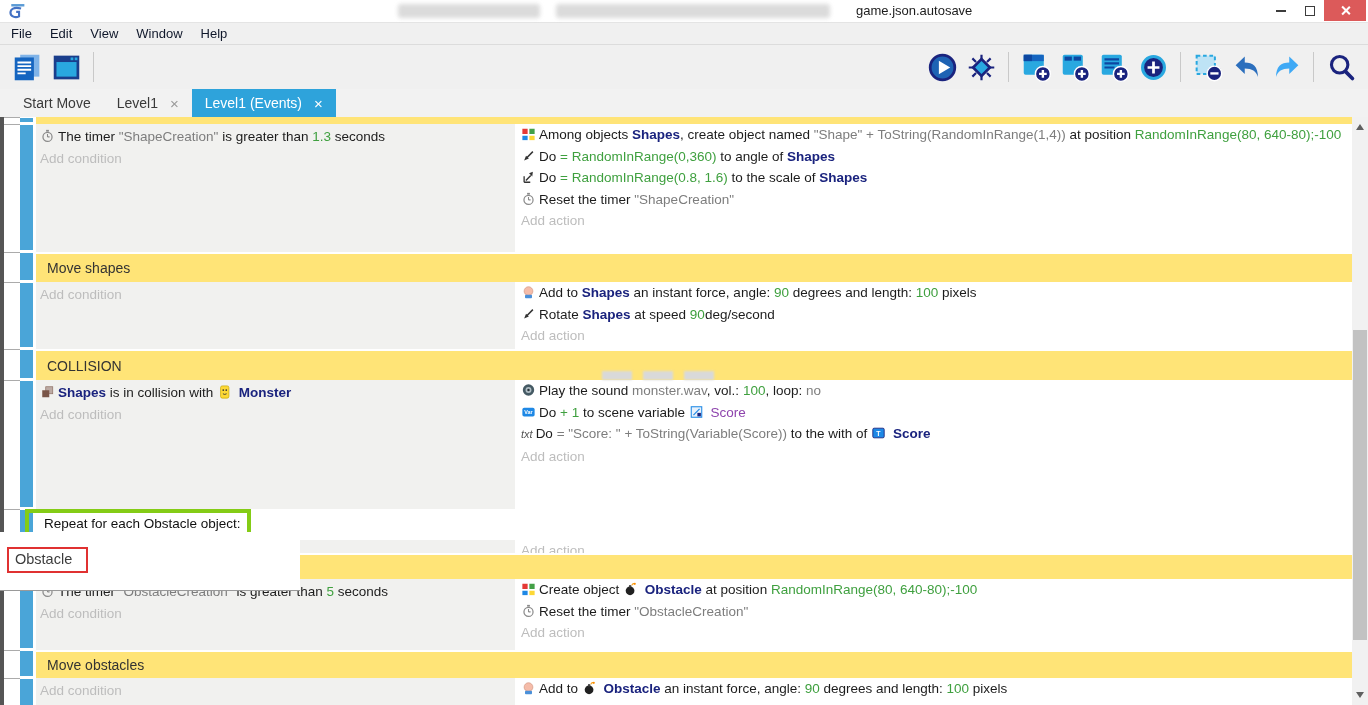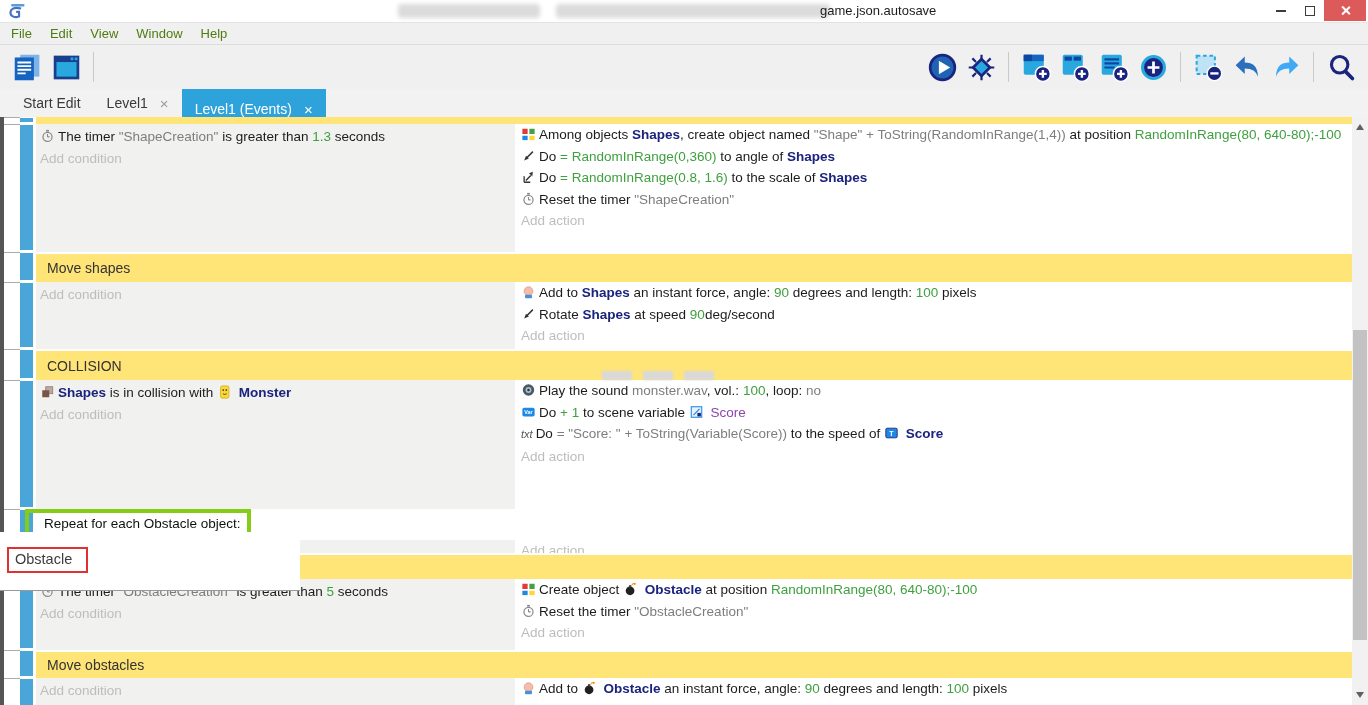--- a/index.html
+++ b/index.html
@@ -4,44 +4,44 @@
 <style>
   html,body{margin:0;padding:0;background:#888;}
   .app{position:relative;width:1368px;height:705px;background:#fff;overflow:hidden;
        font-family:"Liberation Sans","DejaVu Sans",sans-serif;-webkit-font-smoothing:antialiased;}
   
   .titlebar{position:relative;height:22px;background:#fff;border-bottom:1px solid #e4e4e4;}
   .logo{position:absolute;left:6px;top:2px;width:22px;height:18px;}
   .tblur{position:absolute;background:#cfcfcf;filter:blur(2px);border-radius:3px;opacity:.75;}
   .tblur1{left:398px;top:4px;width:142px;height:14px;}
   .tblur2{left:556px;top:4px;width:274px;height:14px;}
-  .ttext{position:absolute;left:820px;top:3px;font-size:13px;color:#1c1c1c;}
+  .ttext{position:absolute;left:856px;top:3px;font-size:13px;color:#1c1c1c;}
   .wcs{position:absolute;right:2px;top:0;display:flex;height:21px;}
   .wc{width:29px;height:21px;display:flex;align-items:center;justify-content:center;}
   .wc-min i{display:block;width:10px;border-top:2px solid #3c3c3c;}
   .wc-rest i{display:block;width:8px;height:8px;border:1.3px solid #3c3c3c;position:relative;background:#fff;}
   .wc-rest i::before{content:"";position:absolute;left:2px;top:-4px;width:8px;height:8px;border:1.3px solid #3c3c3c;z-index:-1;}
   .wc-close{width:42px;background:#dc5a5a;position:relative;}
   .wc-close i{position:relative;width:11px;height:11px;display:block;}
   .wc-close i::before,.wc-close i::after{content:"";position:absolute;left:5px;top:0;width:1.8px;height:11px;background:#fff;}
   .wc-close i::before{transform:rotate(45deg);} .wc-close i::after{transform:rotate(-45deg);}
   
   .menubar{height:21px;background:#f0f0f0;display:flex;align-items:center;font-size:13px;border-bottom:1px solid #dcdcdc;padding-left:2px;}
-  .mitem{padding:0 9px;color:#4d7c0f;}
+  .mitem{padding:0 9px;color:#0f172a;}
   
   .toolbar{height:44px;background:#f0f0f0;display:flex;align-items:center;padding:0 10px;}
   #tb-left,#tb-right{display:flex;align-items:center;gap:5px;}
   #tb-right{margin-left:auto;}
   .tbtn{width:34px;height:34px;display:flex;align-items:center;justify-content:center;}
   .tbtn svg{width:31px;height:31px;display:block;}
   .tsep{width:1px;height:30px;background:#c9c9c9;margin:0 5px;display:block;}
   
   .tabbar{height:29px;display:flex;align-items:stretch;background:#f2f2f2;padding-left:10px;font-size:14px;border-bottom:1px solid #d8d8d8;box-sizing:border-box;}
   .tab{display:flex;align-items:center;padding:0 13px;color:#3a3a3a;gap:12px;}
-  .tab.active{background:#2ea3db;color:#fff;align-items:flex-end;}
+  .tab.active{background:#2ea3db;color:#fff;}
   .tclose{font-size:15px;color:#9a9a9a;line-height:1;}
   .tab.active .tclose{color:#fff;}
   
   #events{position:absolute;top:117px;left:0;right:16px;bottom:0;background:#fff;overflow:hidden;}
   #events::before{content:"";position:absolute;left:0;top:0;bottom:0;width:4px;background:#555;z-index:1;}
   .row{position:relative;overflow:hidden;}
   .tick{position:absolute;left:0;top:0;width:20px;height:0;border-top:1px solid #ababab;display:block;}
   .rail{position:absolute;left:20px;top:1px;bottom:2px;width:13px;background:#4aa5d8;z-index:2;display:block;}
   .cbar{margin-left:36px;height:100%;background:#ffe477;display:flex;align-items:center;font-size:14px;color:#333;padding-left:11px;box-sizing:border-box;border-top:2px solid #fff;}
   .cbar.sliver{border-top:none;}
@@ -195,21 +195,21 @@
           <svg viewBox="0 0 34 34">
             <circle cx="15" cy="14" r="9" fill="none" stroke="#1A237E" stroke-width="3.4"></circle>
             <path d="M21.5 21.5 L29 29" stroke="#1A237E" stroke-width="4" stroke-linecap="round"></path>
           </svg>
         </div>
       </div>
   </div>
 
   <div class="tabbar">
     <div class="tab">
-      <span>Start Edit</span>
+      <span>Start Move</span>
     </div>
     <div class="tab">
       <span>Level1</span>
       <span class="tclose">×</span>
     </div>
     <div class="tab active">
       <span>Level1 (Events)</span>
       <span class="tclose">×</span>
     </div>
   </div>
@@ -320,21 +320,21 @@
                       <circle cx="8" cy="8" r="1.4" fill="#263238"></circle>
                     </svg></span><span class="seg ">Play the sound </span><span class="seg q">monster.wav</span><span class="seg ">, vol.: </span><span class="seg g">100</span><span class="seg ">, loop: </span><span class="seg q">no</span></div>
                 <div class="line"><span class="icn"><svg viewBox="0 0 16 16">
                       <rect x="1" y="3" width="14" height="10" rx="2" fill="#1E88E5"></rect>
                       <text x="8" y="10.6" font-size="6.2" fill="#fff" text-anchor="middle" font-weight="bold" font-family="sans-serif">Var</text>
                     </svg></span><span class="seg ">Do </span><span class="seg g">+ 1</span><span class="seg "> to scene variable </span><span class="icn"><svg viewBox="0 0 16 16">
                       <rect x="2" y="2" width="12" height="12" fill="#E8F1FB" stroke="#1E88E5" stroke-width="1.2"></rect>
                       <path d="M4.5 11.5 L11.5 4.5" stroke="#1E88E5" stroke-width="1.4"></path>
                       <rect x="9" y="9" width="4" height="4" fill="#1A237E"></rect>
                     </svg></span><span class="seg "> </span><span class="seg p">Score</span></div>
-                <div class="line"><span class="icn txticn">txt</span><span class="seg ">Do </span><span class="seg q">= "Score: " + ToString(Variable(Score))</span><span class="seg "> to the speed of </span><span class="icn"><svg viewBox="0 0 16 16">
+                <div class="line"><span class="icn txticn">txt</span><span class="seg ">Do </span><span class="seg q">= "Score: " + ToString(Variable(Score))</span><span class="seg "> to the with of </span><span class="icn"><svg viewBox="0 0 16 16">
                       <rect x="1.5" y="2.5" width="13" height="11" rx="1.5" fill="#1E88E5" stroke="#1A237E" stroke-width="1"></rect>
                       <text x="8" y="11" font-size="8" fill="#fff" text-anchor="middle" font-weight="bold" font-family="sans-serif">T</text>
                     </svg></span><span class="seg "> </span><span class="seg o">Score</span></div>
                 <div class="add">Add action</div>
               </div>
             </div>
           </div>
         </div>
         <div class="row" style="height: 44px;">
           <i class="tick"></i>

